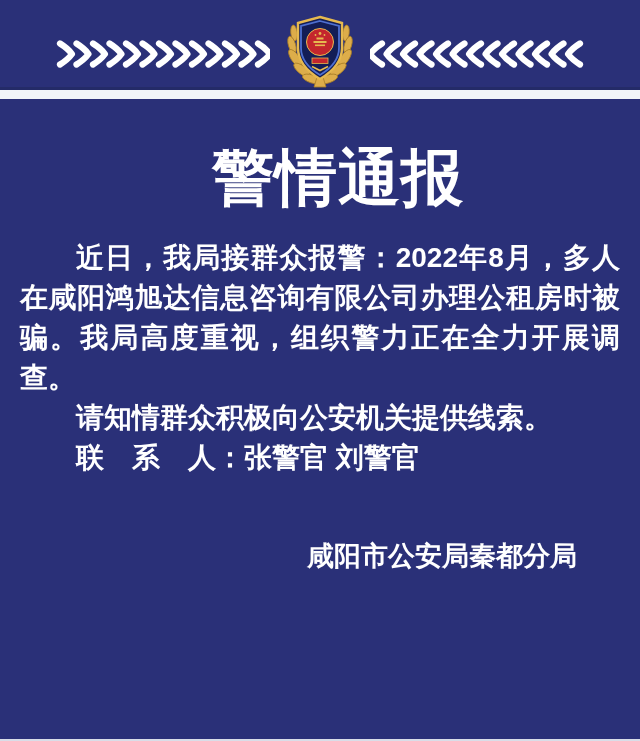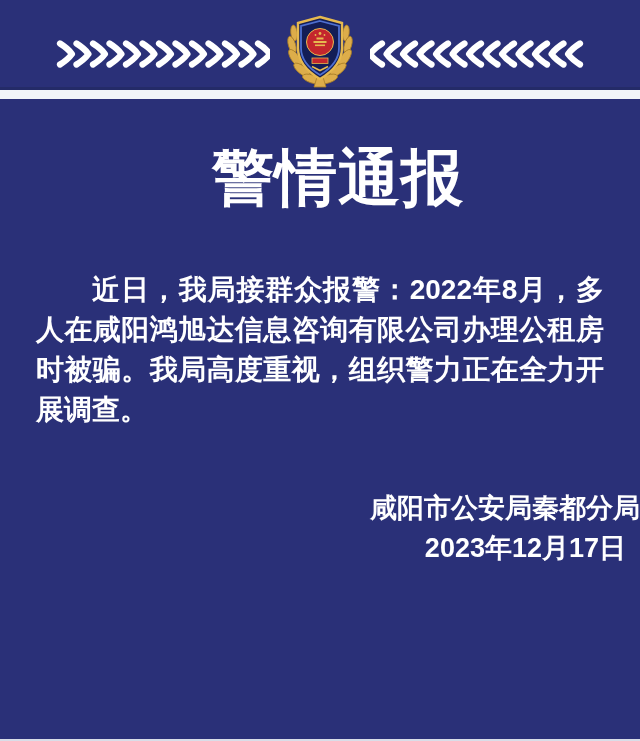--- a/index.html
+++ b/index.html
@@ -18,27 +18,27 @@
   }
   .chevrons{margin-top:40px;flex:0 0 auto;display:block;}
   .badge{margin-top:11px;flex:0 0 auto;display:block;}
   .divider-shadow{height:3px;background:var(--divider-shadow);}
   .divider-white{height:9px;background:var(--divider);}
   .title{
     margin-top:43px;text-align:center;font-size:62px;line-height:72px;
     font-weight:700;letter-spacing:1px;color:var(--text);padding-left:36px;
   }
   .content{
-    margin-top:56px;padding:0 36px;font-size:28px;line-height:40px;font-weight:600;
+    margin-top:24px;padding:0 20px;font-size:28px;line-height:40px;font-weight:600;
     text-align:justify;color:var(--text);
   }
   .content p{margin:0;}
   .content p.indent{text-indent:2em;}
   .signature{
-    margin-top:58px;text-align:right;
+    margin-top:58px;padding-right:63px;text-align:right;
     font-size:27px;line-height:40px;font-weight:600;color:var(--text);
   }
   .sig-date{margin-right:14px;}
   .bottom-strip{position:absolute;left:0;bottom:0;width:100%;height:2px;background:#d9dde8;}
 </style>
 </head>
 <body>
 
 <div class="header">
 
@@ -117,20 +117,21 @@
   </svg>
 </div>
 
 <div class="divider-shadow"></div>
 <div class="divider-white"></div>
 
 <h1 class="title">警情通报</h1>
 
 <div class="content">
   <p class="indent">近日，我局接群众报警：2022年8月，多人在咸阳鸿旭达信息咨询有限公司办理公租房时被骗。我局高度重视，组织警力正在全力开展调查。</p>
+  <p class="indent">请知情群众积极向公安机关提供线索。</p>
+  <p class="indent">联　系　人：张警官 刘警官</p>
 </div>
 
 <div class="signature">
   <p>咸阳市公安局秦都分局</p>
-  <p class="sig-date">2023年12月17日</p>
 </div>
 
 <div class="bottom-strip"></div>
 
 </body></html>

